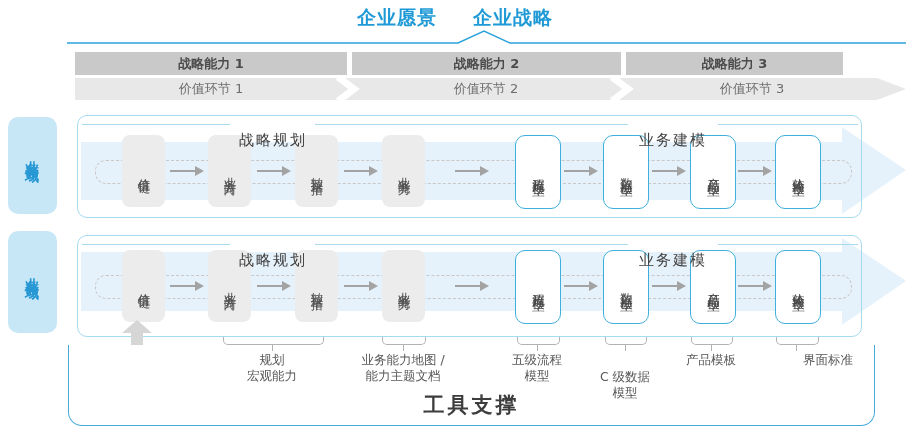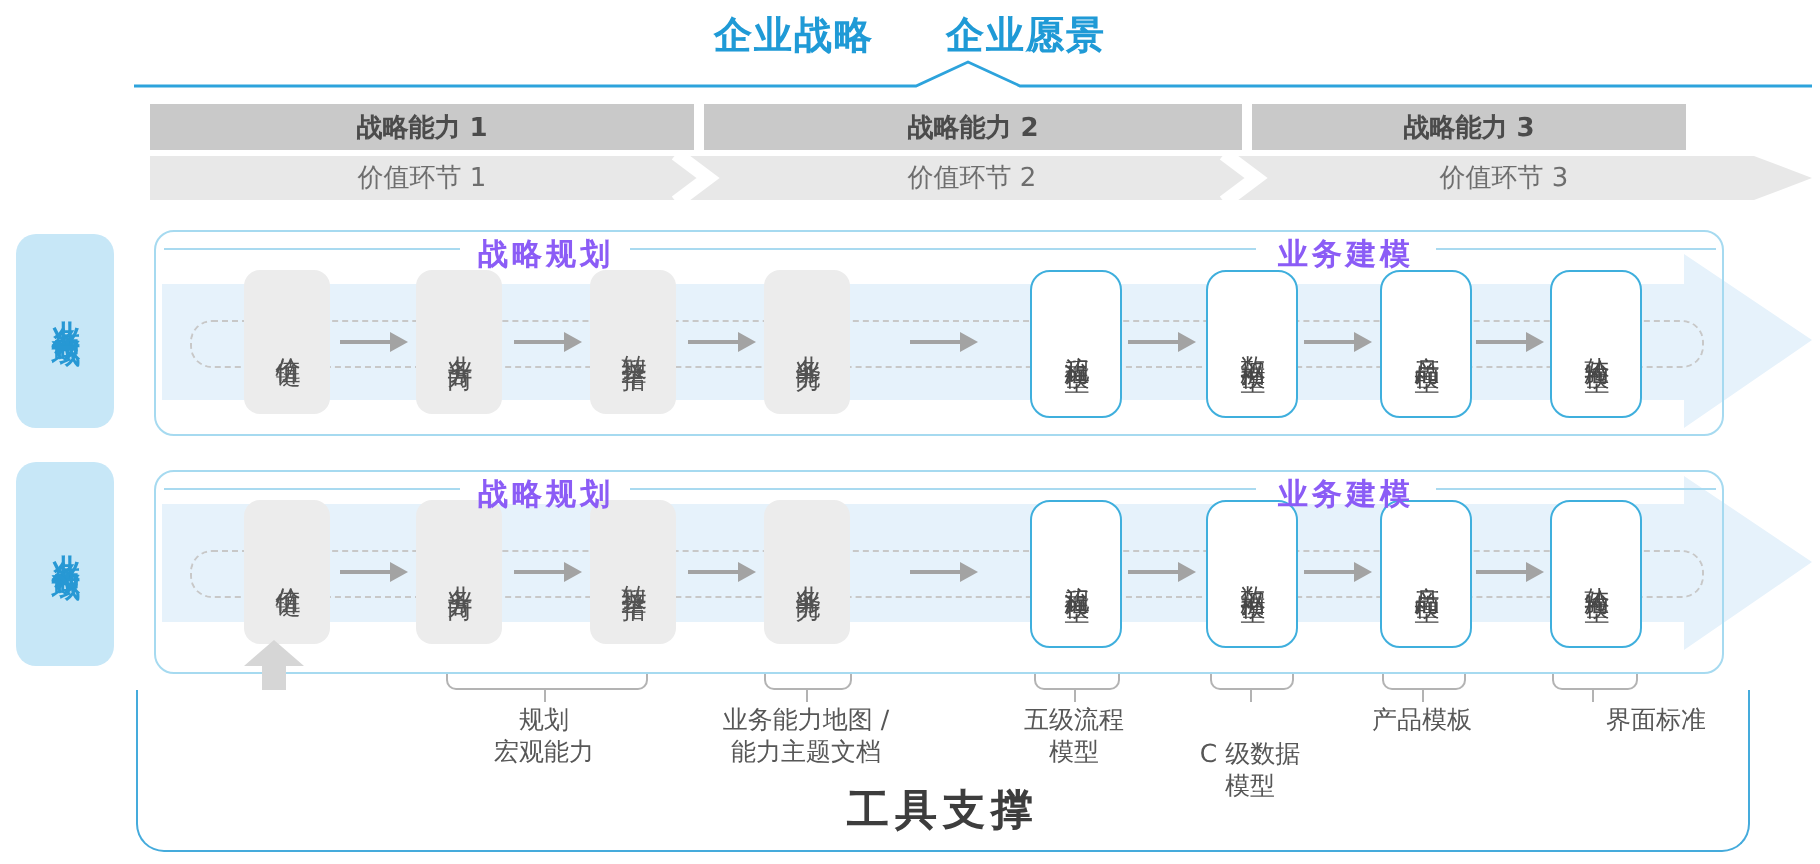--- a/index.html
+++ b/index.html
@@ -27,22 +27,22 @@
   .domain-1{top:117px;height:97px;} .domain-2{top:231px;height:102px;}
   .domain span{writing-mode:vertical-rl;font-size:14px;font-weight:bold;color:#2798d4;letter-spacing:3px;}
 
   
   .lane{position:absolute;left:77px;width:785px;}
   .lane-1{top:115px;height:103px;} .lane-2{top:235px;height:102px;}
   .lane-arrow{position:absolute;left:0;top:0;z-index:0;}
   .lane-border{position:absolute;inset:0;border:1px solid #a6daf0;border-radius:10px;z-index:3;pointer-events:none;}
   .tline{position:absolute;top:9px;height:0;border-top:1px solid #a9daf0;z-index:1;}
   .tl-a{left:5px;width:148px;} .tl-b{left:238px;width:313px;} .tl-c{left:641px;width:140px;}
-  .lane-title{position:absolute;top:3px;width:160px;text-align:center;font-size:15px;font-weight:bold;
-              color:#8b5cf6;letter-spacing:2px;z-index:4;}
+  .lane-title{position:absolute;top:16px;width:160px;text-align:center;font-size:15px;font-weight:normal;
+              color:#404040;letter-spacing:2px;z-index:4;}
   .lt-plan{left:116px;} .lt-model{left:516px;}
   .dash-band{position:absolute;left:18px;width:755px;height:22px;border:1px dashed #c8c8c8;
              border-radius:11px;z-index:1;}
   .lane-1 .dash-band{top:45px;} .lane-2 .dash-band{top:40px;}
   .fbox{position:absolute;height:72px;display:flex;align-items:center;justify-content:center;z-index:2;}
   .lane-1 .fbox{top:20px;} .lane-2 .fbox{top:15px;}
   .fbox span{writing-mode:vertical-rl;font-size:12.5px;font-weight:500;color:#525252;letter-spacing:2px;}
   .gbox{width:43px;background:#ececec;border-radius:8px;}
   .bbox{width:44px;background:#fff;border:1.5px solid #3fafdd;border-radius:10px;}
   .bbox span{color:#474747;}
@@ -82,22 +82,22 @@
   .anno span{display:block;}
   .an-1{left:202px;} .an-2{left:333px;} .an-3{left:467px;}
   .an-4{left:555px;margin-top:17px;} .an-5{left:641px;} .an-6{left:758px;}
 </style>
 </head>
 <body>
 
 <div class="canvas">
 
   <div class="top-title">
+    <span>企业愿景</span>
     <span>企业战略</span>
-    <span>企业愿景</span>
   </div>
 
   <svg class="caret-line" width="910" height="18">
     <path d="M67,15 L458,15 L484,3 L510,15 L906,15" fill="none" stroke="#2da3dc" stroke-width="1.4"></path>
   </svg>
 
   <div class="cap-band cap-1">
       <span>战略能力 1</span>
     </div>
   <div class="cap-band cap-2">

